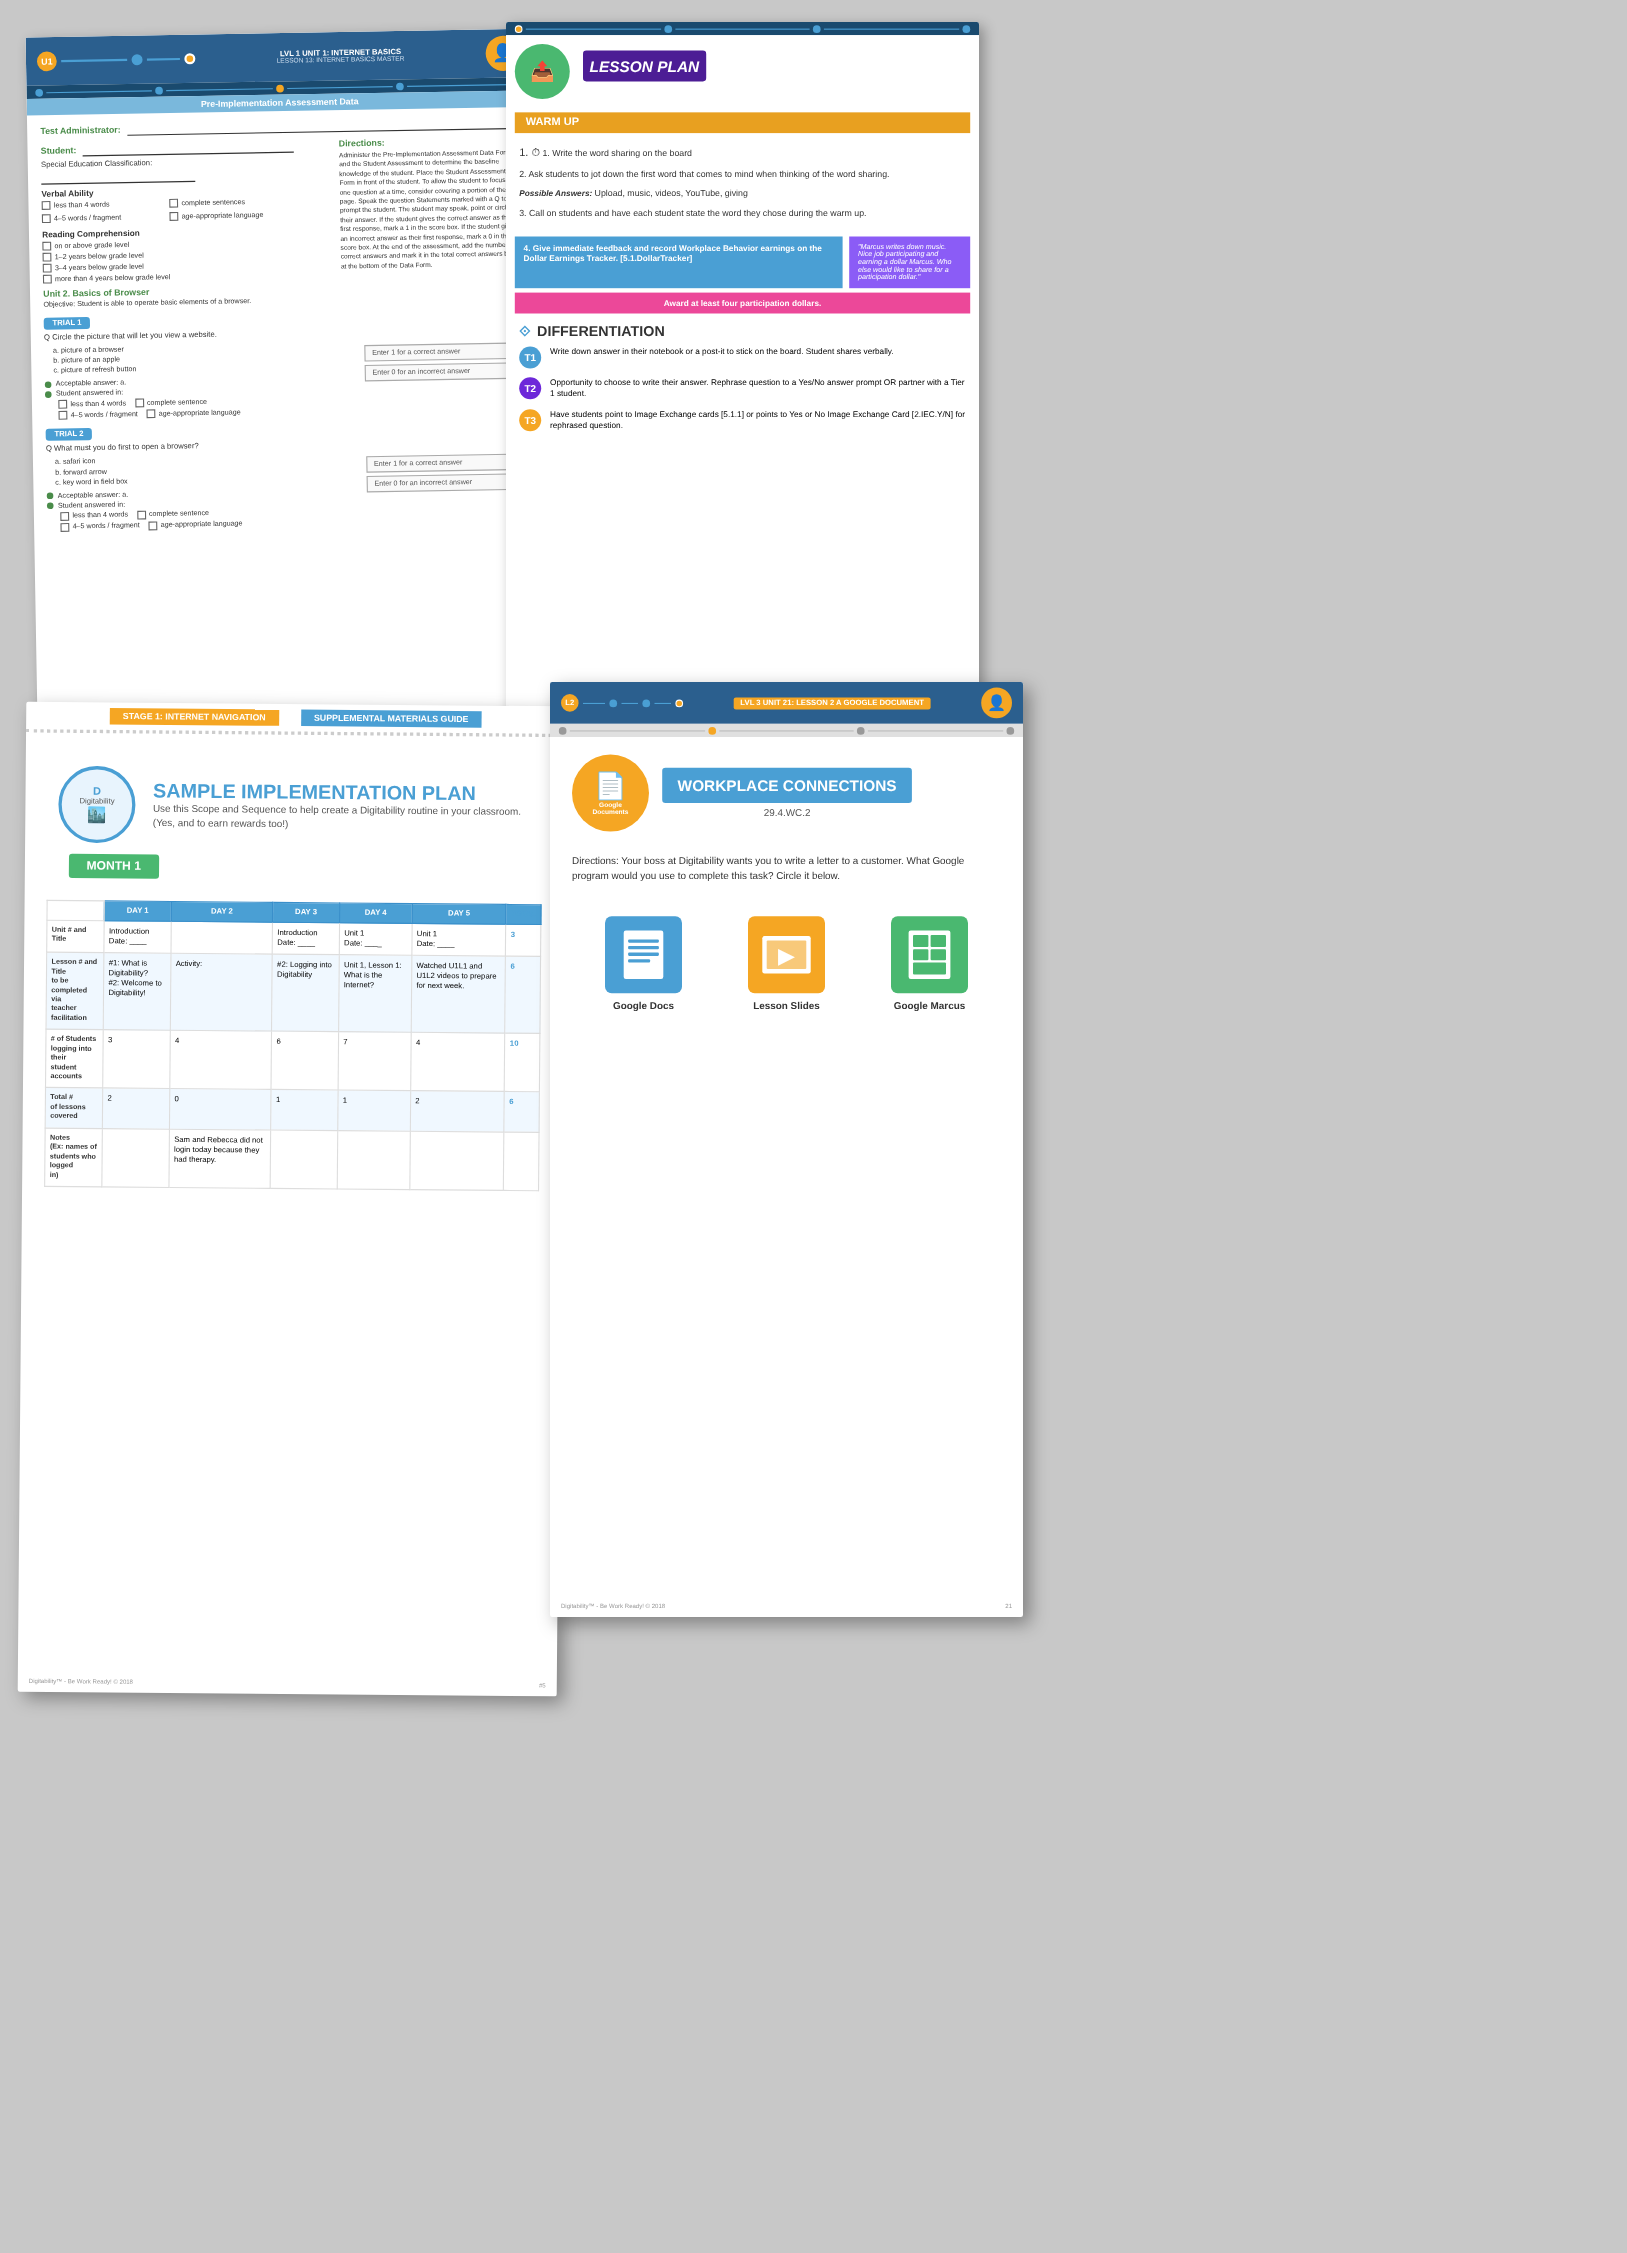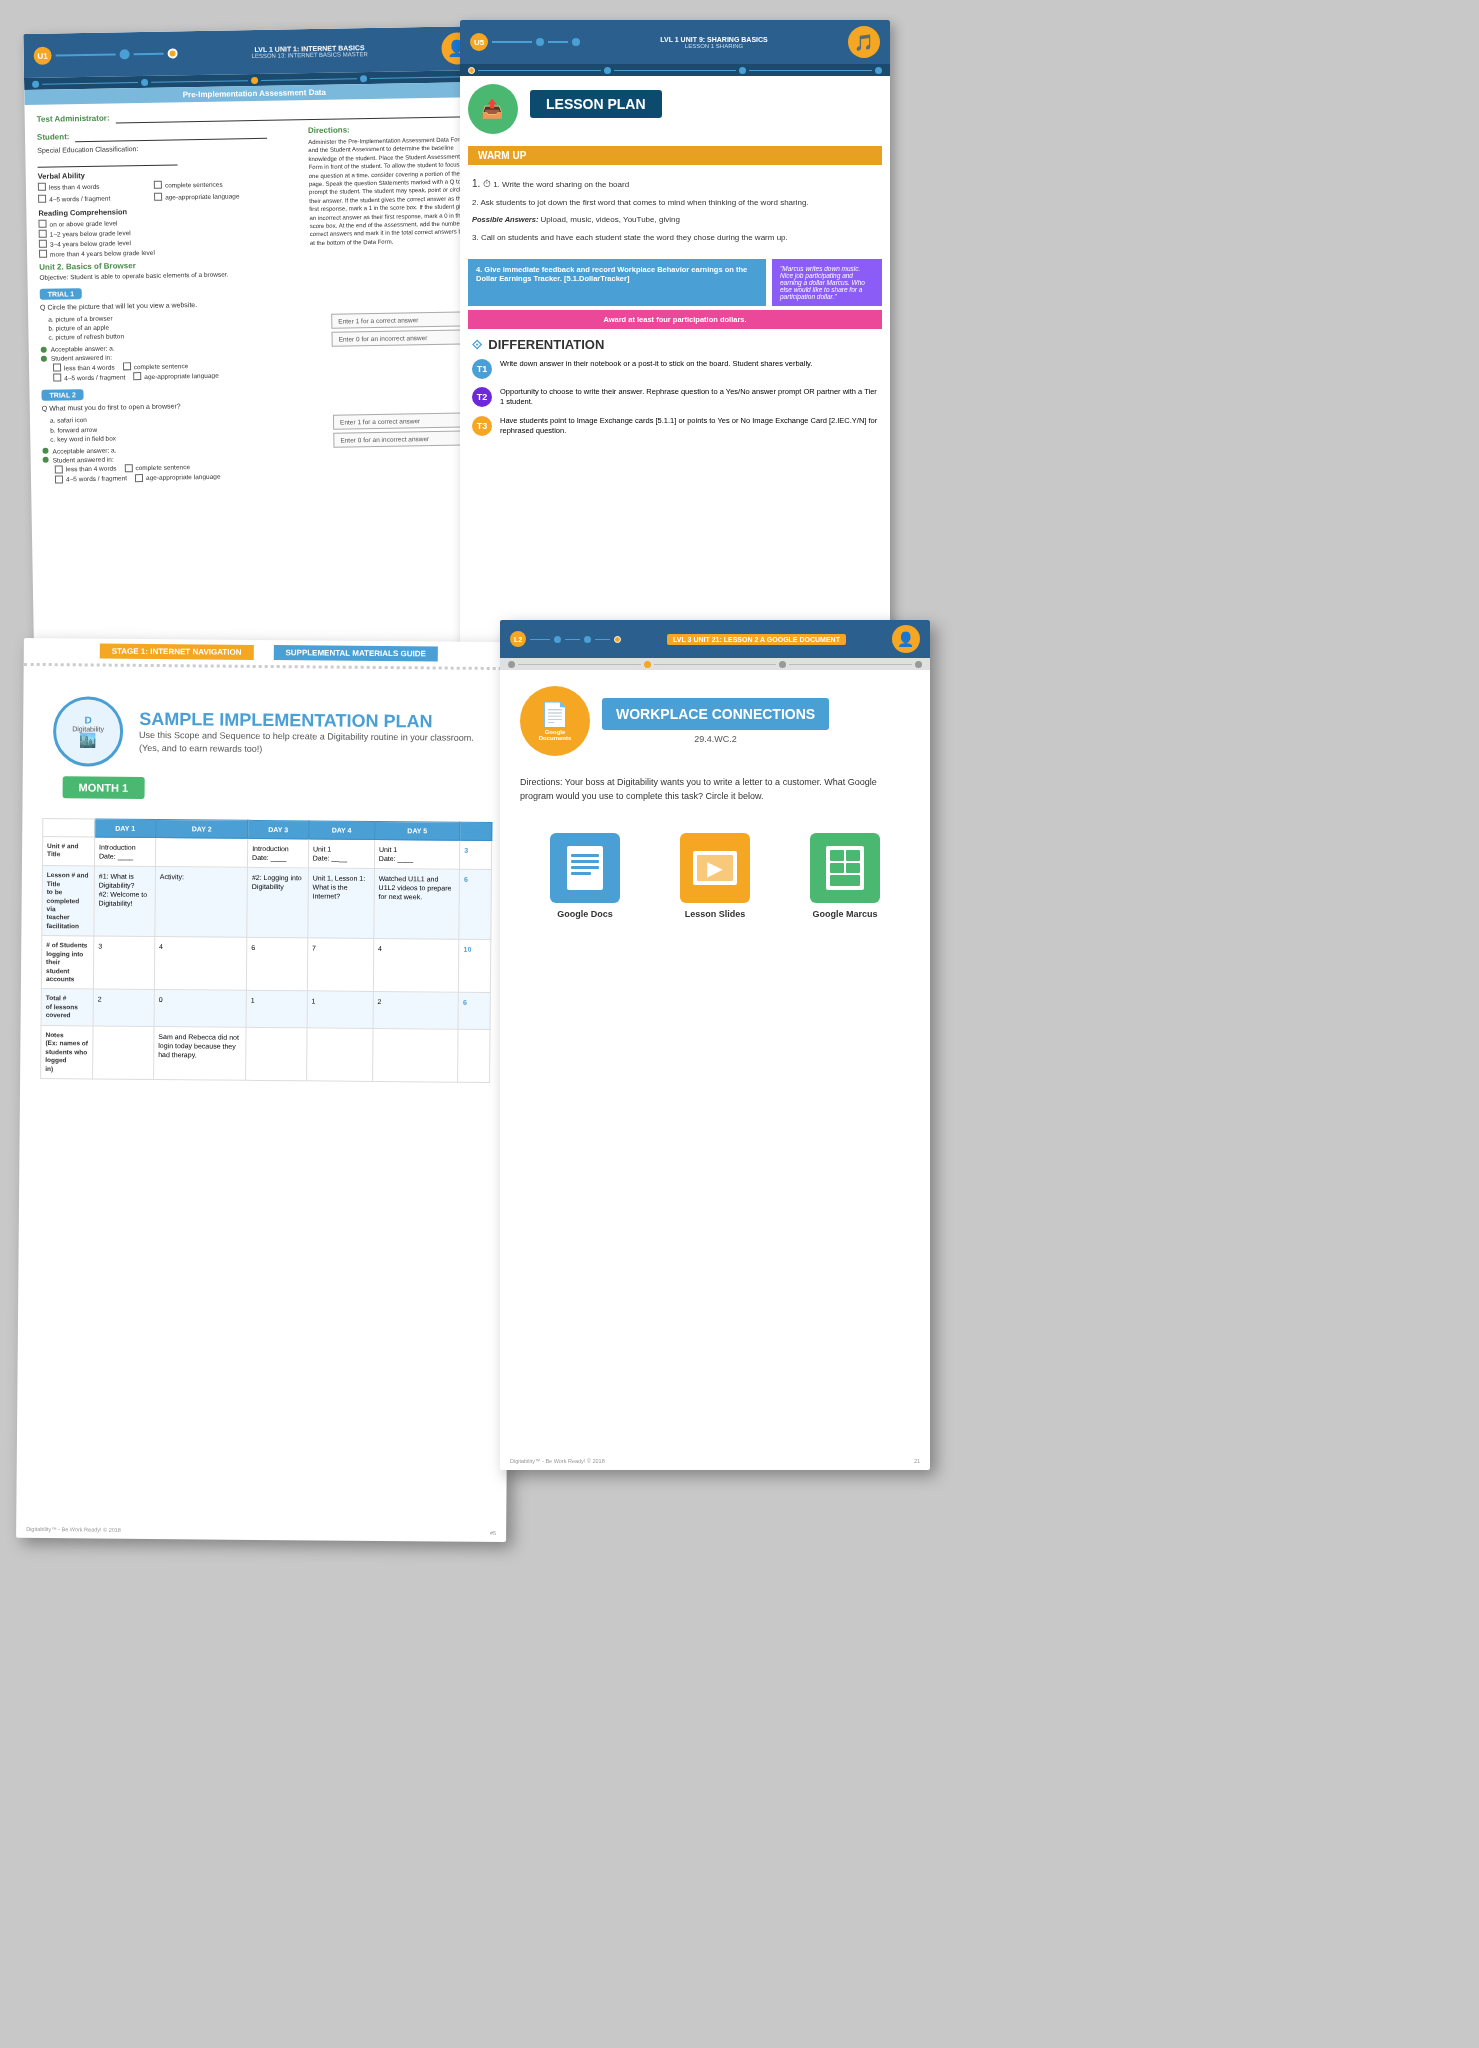--- a/index.html
+++ b/index.html
@@ -700,52 +700,36 @@
     </div>
 
   </div>
 
   <div class="footer-copyright">Digitability™ - Be Work Ready! © 2018</div>
   <div class="footer-page">76</div>
 </div>
 
 <div class="page-lesson">
 
-  <div class="lesson-header">
-    <div style="display:flex;align-items:center;gap:4px;">
-      <div style="width:18px;height:18px;background:#f5a623;border-radius:50%;display:flex;align-items:center;justify-content:center;color:#fff;font-size:8px;font-weight:bold;">U5</div>
-      <div style="width:40px;height:2px;background:#4a9fd4;"></div>
-      <div style="width:8px;height:8px;border-radius:50%;background:#4a9fd4;"></div>
-      <div style="width:20px;height:2px;background:#4a9fd4;"></div>
-      <div style="width:8px;height:8px;border-radius:50%;background:#4a9fd4;"></div>
-    </div>
-    <div style="text-align:center;">
-      <div style="color:#fff;font-size:7px;font-weight:bold;">LVL 1 UNIT 9: SHARING BASICS</div>
-      <div style="color:#cde;font-size:6px;">LESSON 1 SHARING</div>
-    </div>
-    <div style="width:32px;height:32px;background:#f5a623;border-radius:50%;display:flex;align-items:center;justify-content:center;">
-      <span style="font-size:16px;">🎵</span>
-    </div>
-  </div>
 
   <div style="background:#1a4a6e;height:12px;display:flex;align-items:center;padding:0 8px;gap:3px;">
     <div style="width:7px;height:7px;border-radius:50%;background:#f5a623;border:1px solid #fff;"></div>
     <div style="flex:1;height:1px;background:#4a9fd4;"></div>
     <div style="width:7px;height:7px;border-radius:50%;background:#4a9fd4;"></div>
     <div style="flex:1;height:1px;background:#4a9fd4;"></div>
     <div style="width:7px;height:7px;border-radius:50%;background:#4a9fd4;"></div>
     <div style="flex:1;height:1px;background:#4a9fd4;"></div>
     <div style="width:7px;height:7px;border-radius:50%;background:#4a9fd4;"></div>
   </div>
 
   <div style="position:relative;height:70px;background:#fff;">
     <div style="position:absolute;left:8px;top:8px;width:50px;height:50px;background:#4ab870;border-radius:50%;display:flex;align-items:center;justify-content:center;">
       <span style="font-size:18px;">📤</span>
     </div>
-    <div style="position:absolute;left:70px;top:14px;background:#0c4a6e;color:#fff;font-size:14px;font-weight:bold;padding:6px 16px;border-radius:3px;">LESSON PLAN</div>
+    <div style="position:absolute;left:70px;top:14px;background:#4c1d95;color:#fff;font-size:14px;font-weight:bold;padding:6px 6px;border-radius:3px;font-style:italic;">LESSON PLAN</div>
   </div>
 
   <div style="background:#e8a020;color:#fff;font-size:10px;font-weight:bold;padding:4px 10px;margin:0 8px 6px;">WARM UP</div>
 
   <div class="lesson-body">
     <div class="lesson-step">
       <span style="font-size:10px;">1. ⏱</span>
       <span>1.  Write the word sharing on the board</span>
     </div>
     <div class="lesson-step">

